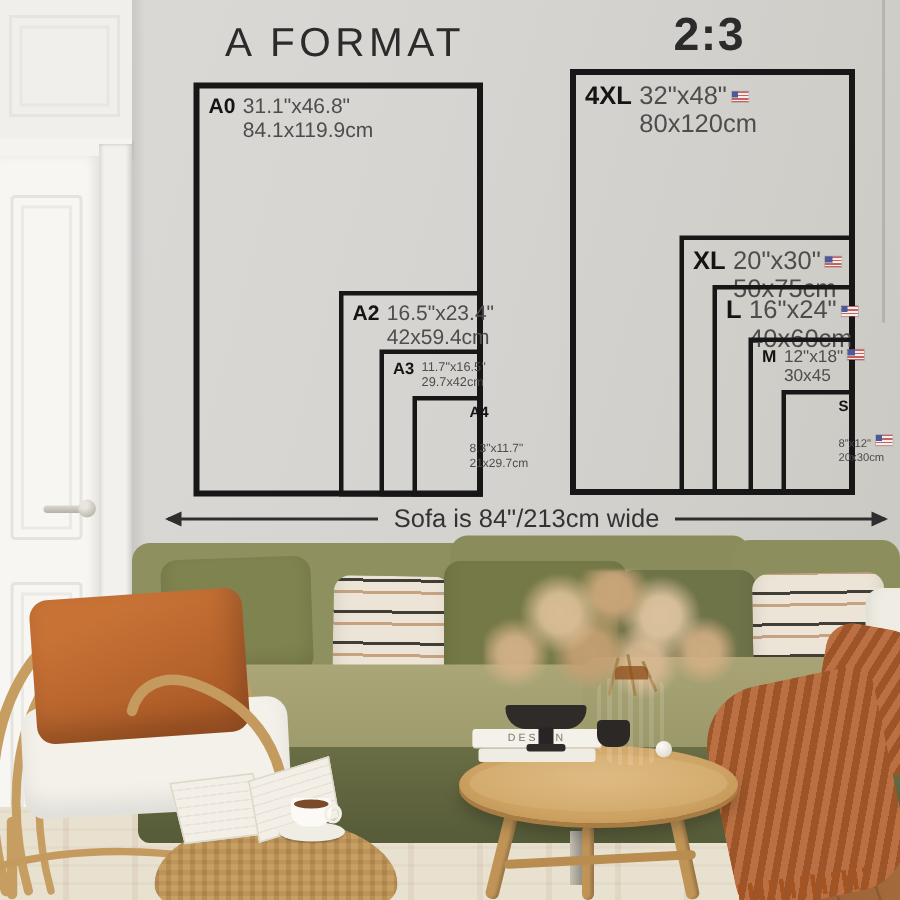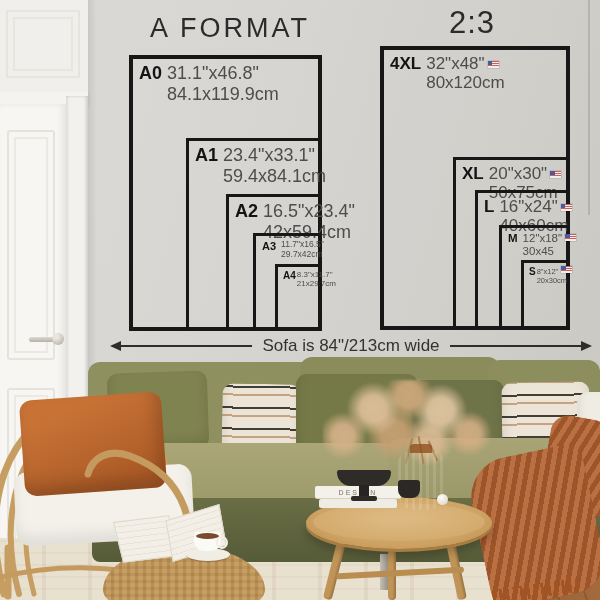--- a/index.html
+++ b/index.html
@@ -24,35 +24,35 @@
   .door-shadow{left:88px;top:0;width:9px;height:600px;background:linear-gradient(90deg,rgba(0,0,0,.08),rgba(0,0,0,0));}
   .handle-bar{left:29px;top:337px;width:27px;height:5px;border-radius:3px;
     background:linear-gradient(#dcd9d3,#b4b0a7);}
   .handle-rose{left:52px;top:333px;width:12px;height:12px;border-radius:50%;
     background:radial-gradient(circle at 35% 30%,#e9e6e0 20%,#bdb9b0 75%);}
   .wall-corner{left:588px;top:0;width:2px;height:215px;background:rgba(0,0,0,.12);}
 
   
   .chart-title{color:#2b2b2b;white-space:nowrap;}
   .t-a{left:150px;top:13px;font-size:27px;letter-spacing:3px;font-weight:500;}
-  .t-r{left:449px;top:5px;font-size:31px;letter-spacing:1px;font-weight:400;text-align:center;}
+  .t-r{left:449px;top:5px;font-size:31px;letter-spacing:1px;font-weight:700;text-align:center;}
   .chart{position:absolute;}
   .c-a{left:129px;top:55px;width:193px;height:276px;}
   .c-r{left:380px;top:46px;width:190px;height:284px;}
   .bx{position:absolute;right:0;bottom:0;border:3px solid #171717;box-sizing:border-box;}
   .bx.outer{left:0;top:0;width:100%;height:100%;border-width:4px;}
   .b-a1{width:136px;height:193px}.b-a2{width:96px;height:137px}
   .b-a3{width:69px;height:98px}.b-a4{width:47px;height:67px}
   .r-3xl{width:164px;height:246px}.r-2xl{width:141px;height:211px}.r-xl{width:117px;height:173px}
   .r-l{width:95px;height:140px}.r-m{width:71px;height:105px}.r-s{width:49px;height:70px}
   .tag{display:flex;gap:5px;padding:4px 2px 0 6px;line-height:1.14;align-items:flex-start;}
-  .tag.stack{gap:1px;}
+  .tag.stack{flex-direction:column;gap:13px;margin-left:30px;}
   .code{font-weight:bold;color:#141414;}
   .dims{display:flex;flex-direction:column;color:#4d4d4d;}
-  .c-a .tag,.c-r .tag{font-size:18px;}
+  .c-a .tag,.c-r .tag{font-size:14px;}
   .r-4xl .tag,.r-3xl .tag,.r-2xl .tag,.r-xl .tag,.r-l .tag{font-size:17px;}
   .r-m .tag{font-size:11.5px;}
   .b-a3 .tag{font-size:8.5px;}.b-a3 .code{font-size:11px;}
   .b-a4 .tag{font-size:8px;padding:3px 1px 0 5px;}.b-a4 .code{font-size:10px;}
   .r-s .tag{font-size:7.5px;padding:3px 1px 0 5px;}.r-s .code{font-size:10px;}
   .flag{display:inline-block;width:11px;height:7px;margin-left:3px;position:relative;vertical-align:1px;
     background:repeating-linear-gradient(180deg,#c96060 0,#c96060 1px,#f1eeec 1px,#f1eeec 2.2px);
     box-shadow:0 0 0 .5px rgba(0,0,0,.18);}
   .flag::before{content:"";position:absolute;left:0;top:0;width:4.5px;height:3.5px;background:#4a5a9c;}
 
@@ -185,29 +185,20 @@
   <div class="chart c-a">
     <div class="bx outer">
       <div class="tag">
         <span class="code">A0</span>
         <span class="dims">
           <span>31.1"x46.8"</span>
           <span>84.1x119.9cm</span>
         </span>
       </div>
     </div>
-    <div class="bx b-a1">
-      <div class="tag">
-        <span class="code">A1</span>
-        <span class="dims">
-          <span>23.4"x33.1"</span>
-          <span>59.4x84.1cm</span>
-        </span>
-      </div>
-    </div>
     <div class="bx b-a2">
       <div class="tag">
         <span class="code">A2</span>
         <span class="dims">
           <span>16.5"x23.4"</span>
           <span>42x59.4cm</span>
         </span>
       </div>
     </div>
     <div class="bx b-a3">

